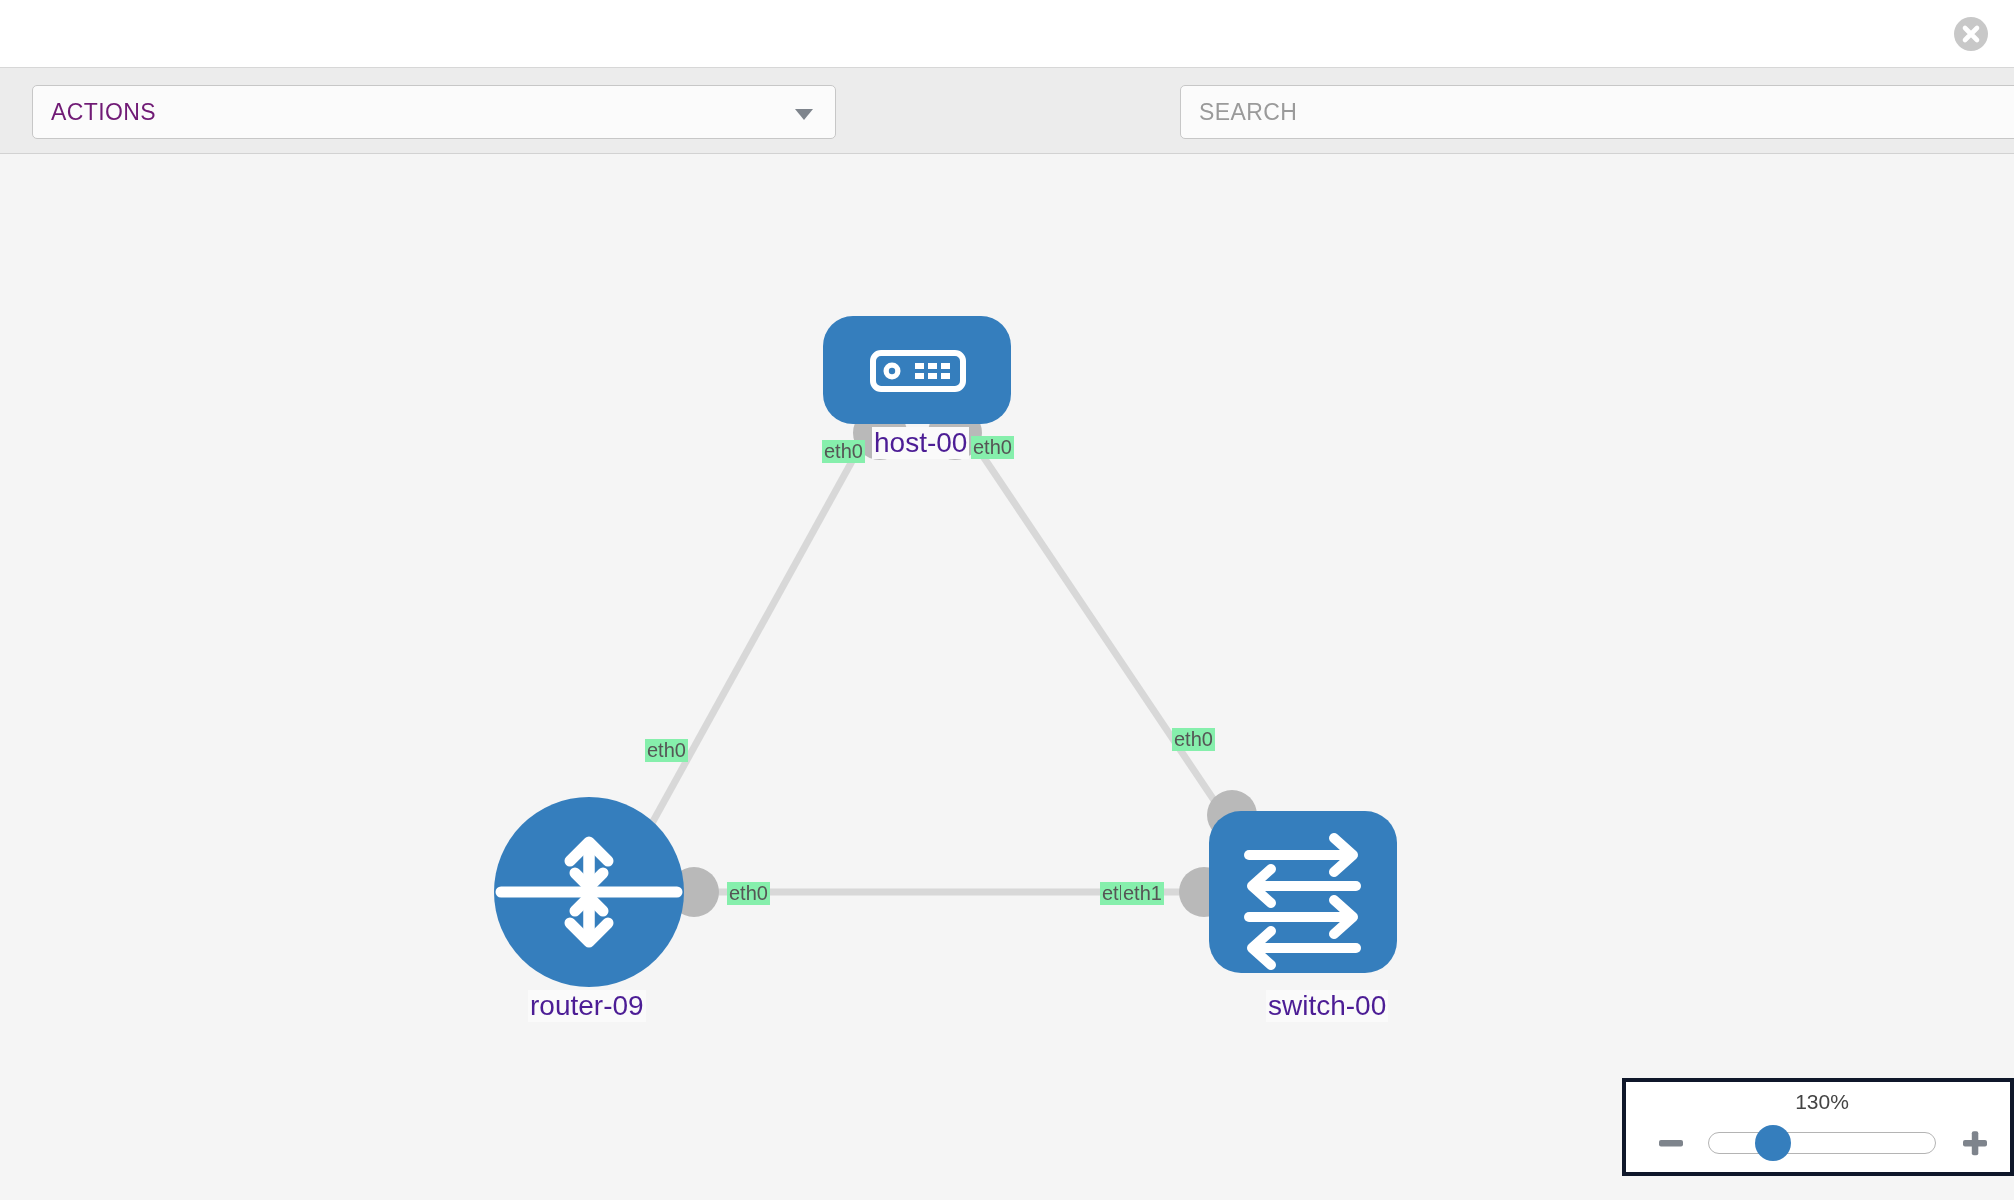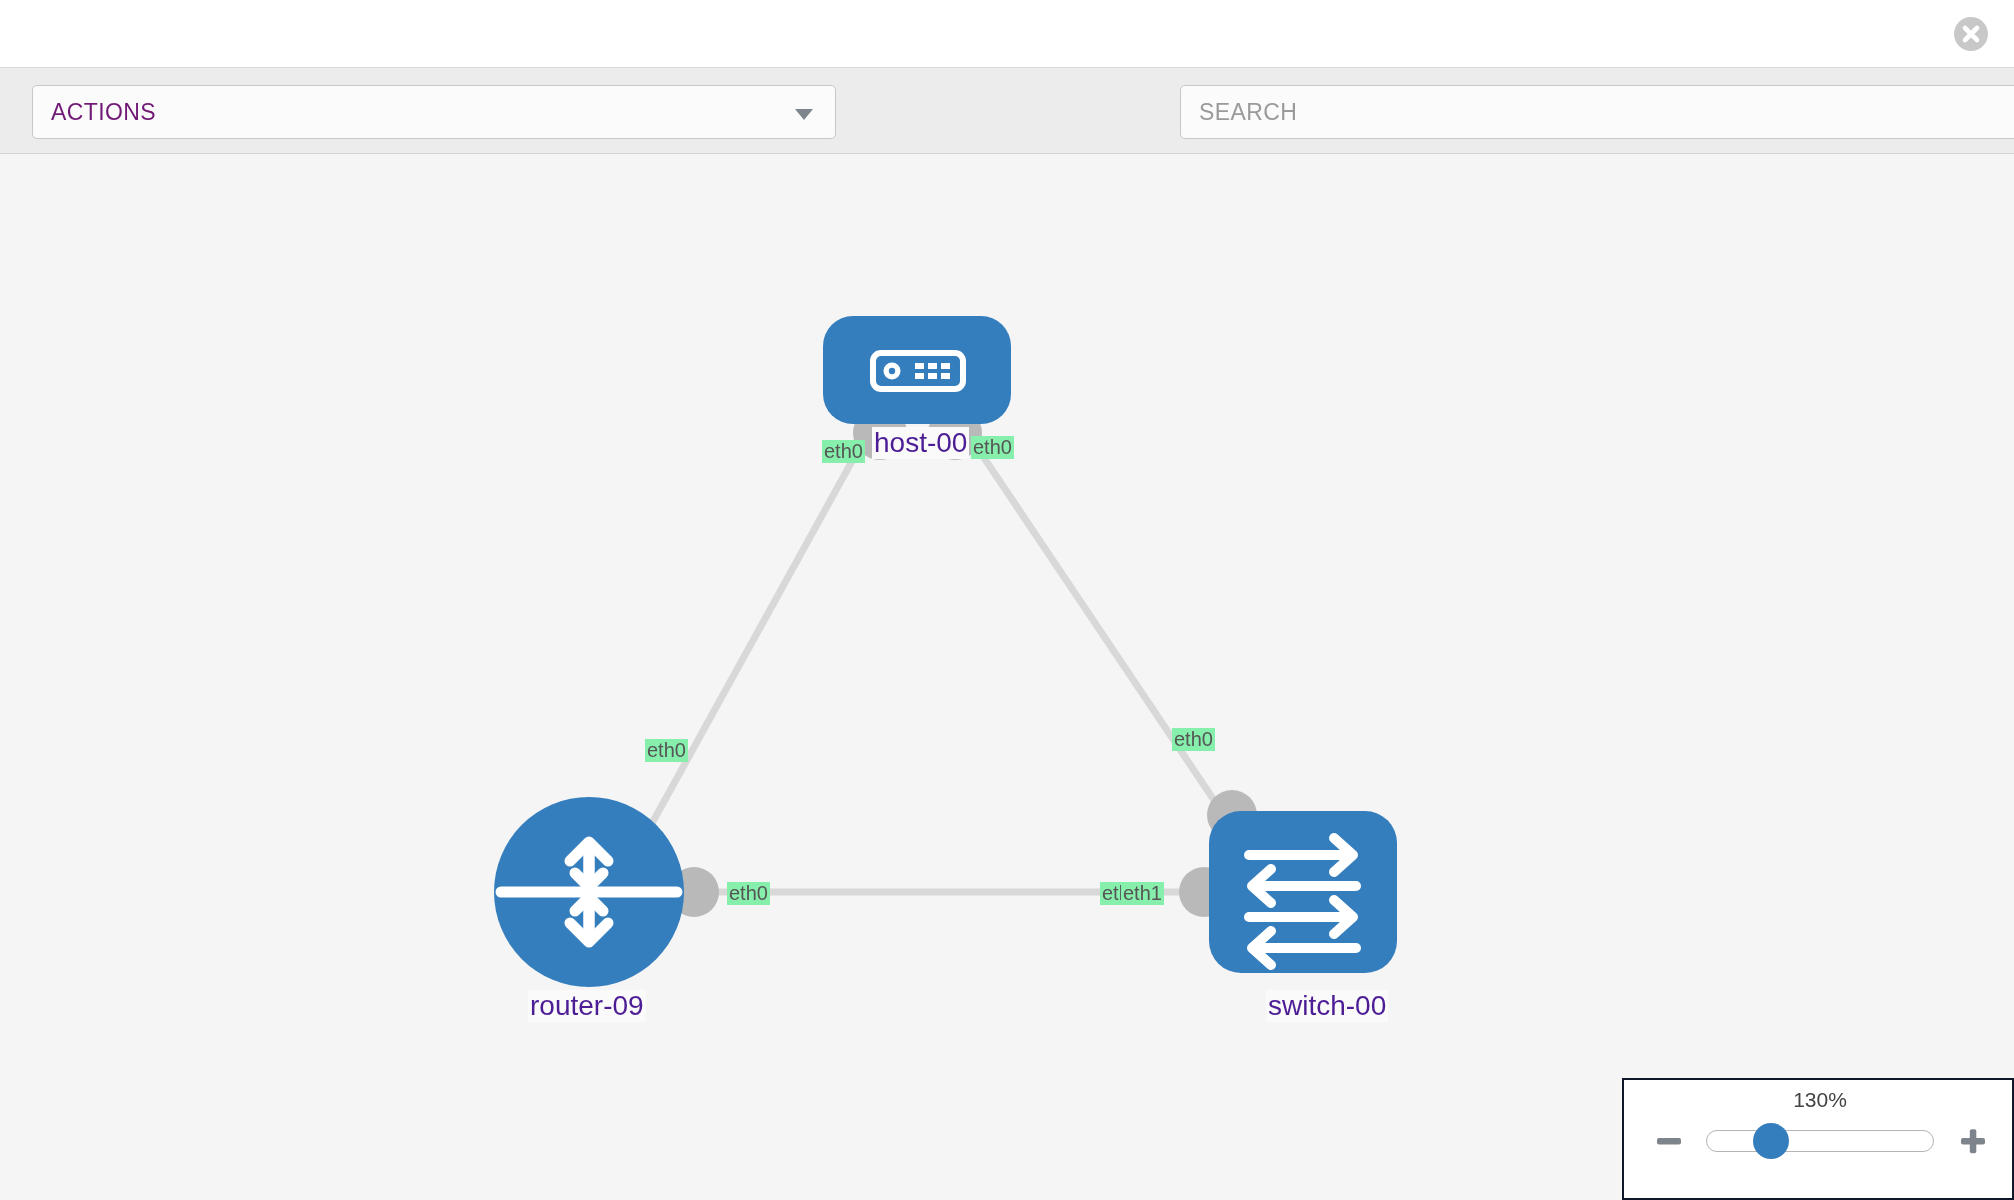--- a/index.html
+++ b/index.html
@@ -132,23 +132,23 @@
     color: #555555;
     background: #86efac;
     white-space: nowrap;
     padding: 0 2px;
   }
 
   
   .zoom-panel {
     position: absolute;
     left: 1622px; top: 1078px;
-    width: 392px; height: 122px;
+    width: 392px; height: 98px;
     background: #ffffff;
-    border: 2px solid #0f172a;
+    border: 4px solid #0f172a;
   }
   .zoom-value {
     position: absolute;
     left: 0; top: 8px;
     width: 392px;
     text-align: center;
     font-size: 21px;
     color: #444444;
   }
   .zoom-minus, .zoom-plus {

